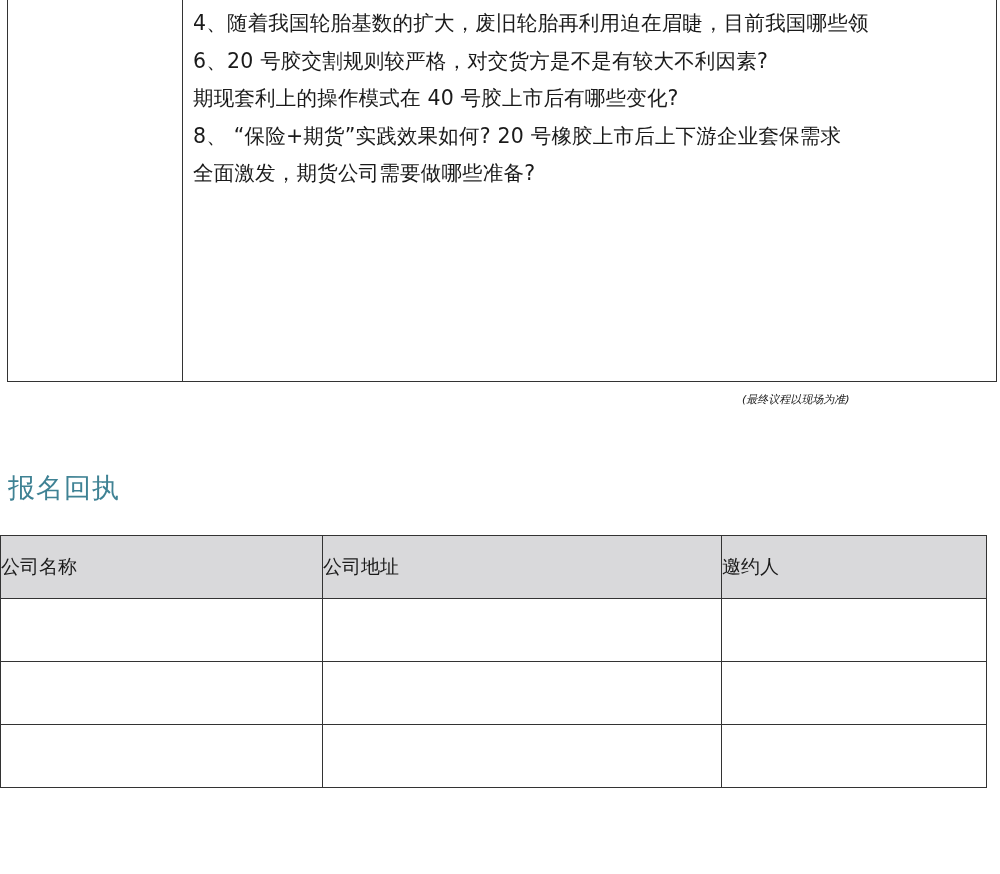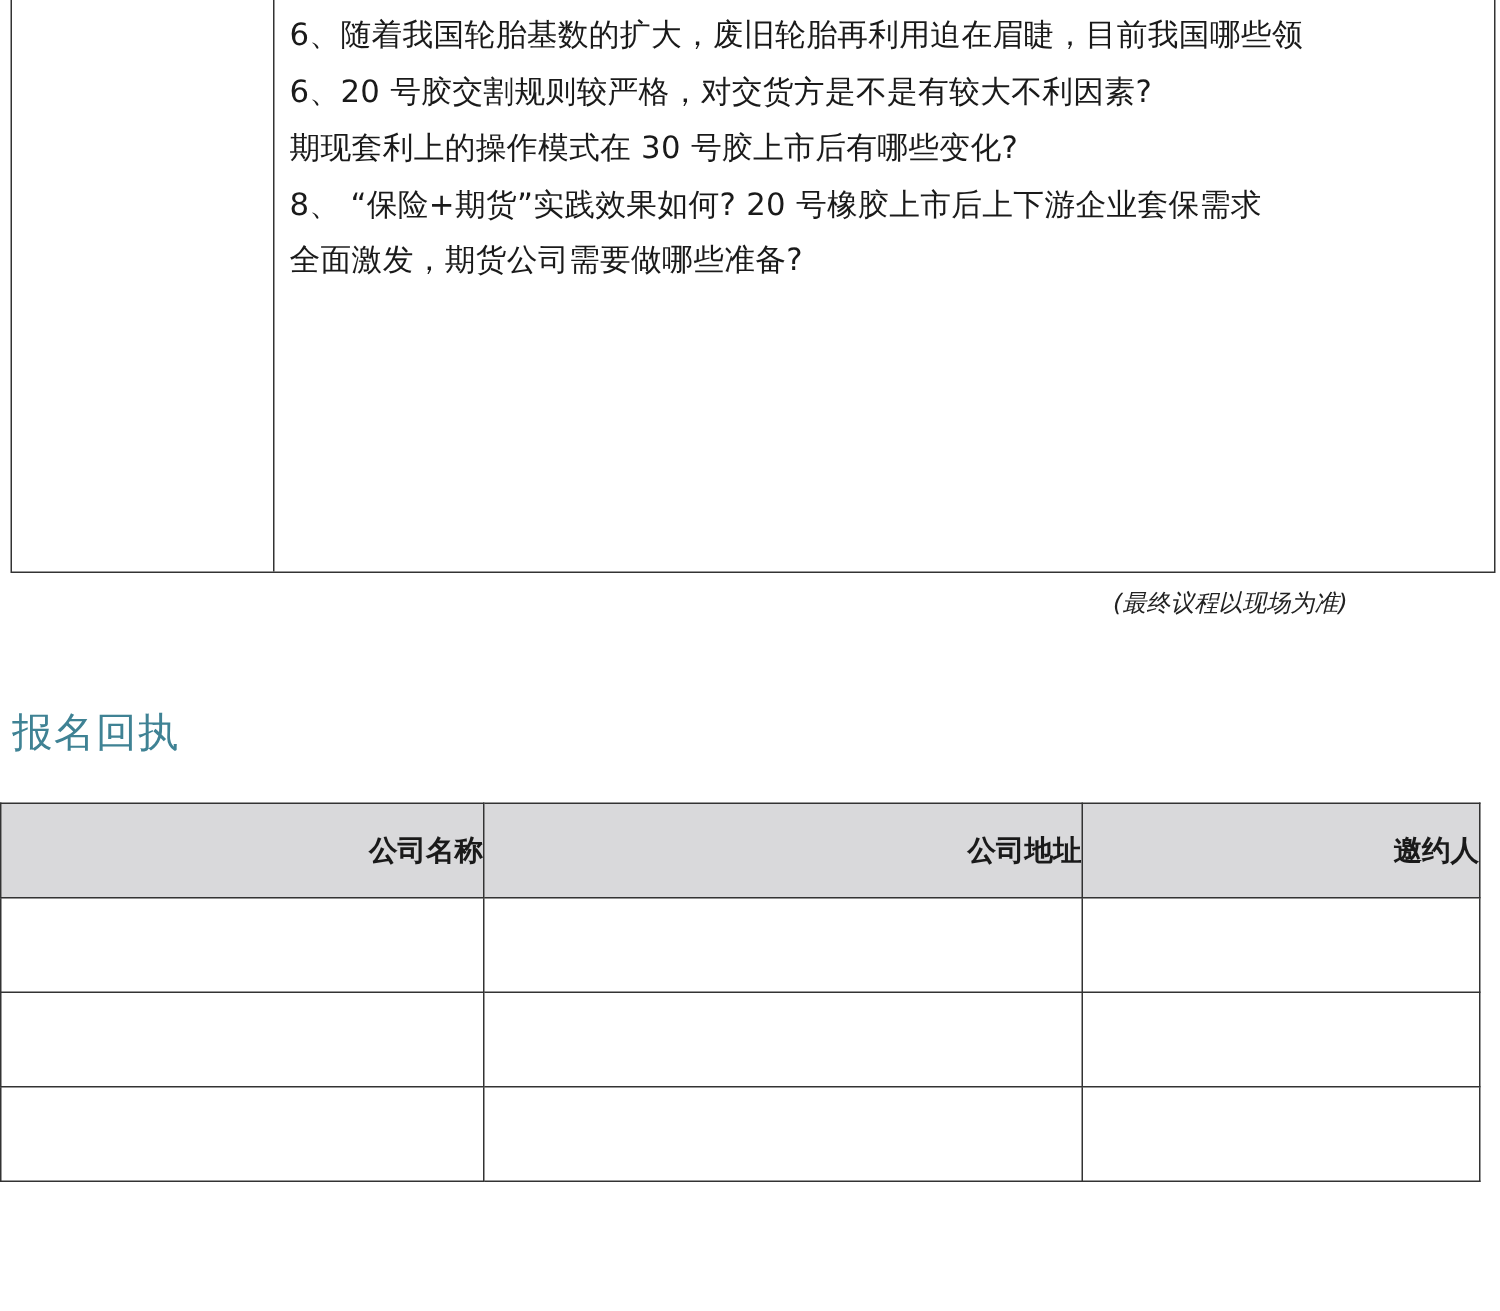--- a/index.html
+++ b/index.html
@@ -3,36 +3,36 @@
 <meta charset="utf-8">
 <style>
   html, body { margin: 0; padding: 0; background: #ffffff; }
   body { width: 1000px; height: 874px; position: relative; overflow: hidden;
          font-family: "DejaVu Sans", "Liberation Sans", sans-serif; color: #1a1a1a; }
   .agenda { position: absolute; left: 7px; top: -2px; width: 990px; height: 384px;
             border: 1.5px solid #333; box-sizing: border-box; display: flex; }
   .agenda-left { width: 175px; border-right: 1.5px solid #333; box-sizing: border-box; }
   .agenda-right { flex: 1; padding: 6px 10px 0 10px; }
   .agenda-line { font-size: 20.5px; line-height: 37.5px; height: 37.5px; white-space: nowrap; letter-spacing: 0.2px; }
-  .note { position: absolute; left: 742px; top: 392px; font-size: 16px; font-style: italic; color: #222; }
+  .note { position: absolute; left: 742px; top: 392px; font-size: 11px; font-style: italic; color: #222; }
   .section-title { position: absolute; left: 8px; top: 470px; font-size: 27px; font-weight: normal; color: #3f8294; letter-spacing: 1px; }
   table.reg { position: absolute; left: 0; top: 535px; width: 986px; border-collapse: collapse; table-layout: fixed; }
-  table.reg td { border: 1.5px solid #333; height: 62px; text-align: right; vertical-align: middle; font-size: 19px; font-weight: bold; padding: 0; }
+  table.reg td { border: 1.5px solid #333; height: 62px; text-align: left; vertical-align: middle; font-size: 19px; font-weight: normal; padding: 0; }
   table.reg tr.hdr td { background: #d9d9db; }
   table.reg tr.blank td { background: #ffffff; }
 </style>
 </head>
 <body>
 
 <div class="agenda">
   <div class="agenda-left"></div>
   <div class="agenda-right">
-    <div class="agenda-line">6、随着我国轮胎基数的扩大，废旧轮胎再利用迫在眉睫，目前我国哪些领</div>
+    <div class="agenda-line">4、随着我国轮胎基数的扩大，废旧轮胎再利用迫在眉睫，目前我国哪些领</div>
     <div class="agenda-line">6、20 号胶交割规则较严格，对交货方是不是有较大不利因素?</div>
-    <div class="agenda-line">期现套利上的操作模式在 30 号胶上市后有哪些变化?</div>
+    <div class="agenda-line">期现套利上的操作模式在 40 号胶上市后有哪些变化?</div>
     <div class="agenda-line">8、 “保险+期货”实践效果如何? 20 号橡胶上市后上下游企业套保需求</div>
     <div class="agenda-line">全面激发，期货公司需要做哪些准备?</div>
   </div>
 </div>
 
 <div class="note">(最终议程以现场为准)</div>
 
 <div class="section-title">报名回执</div>
 
 <table class="reg">

